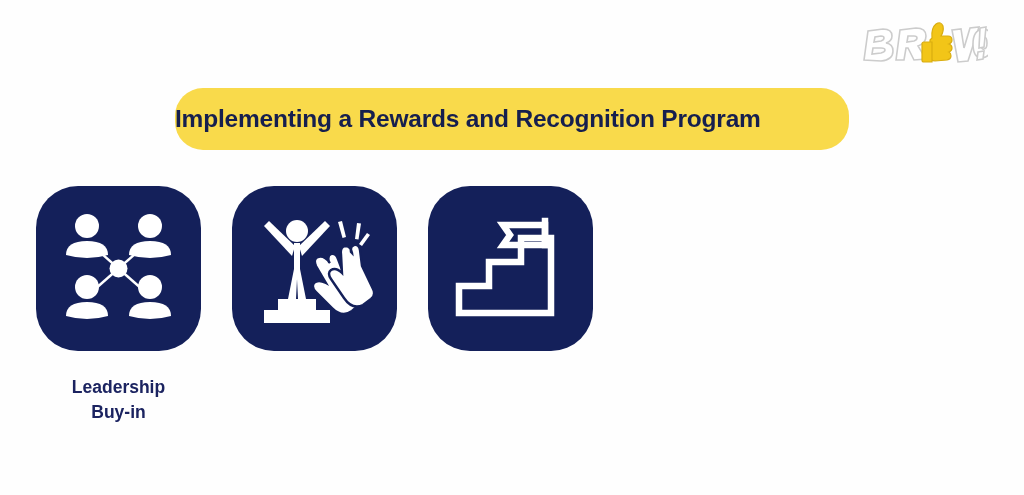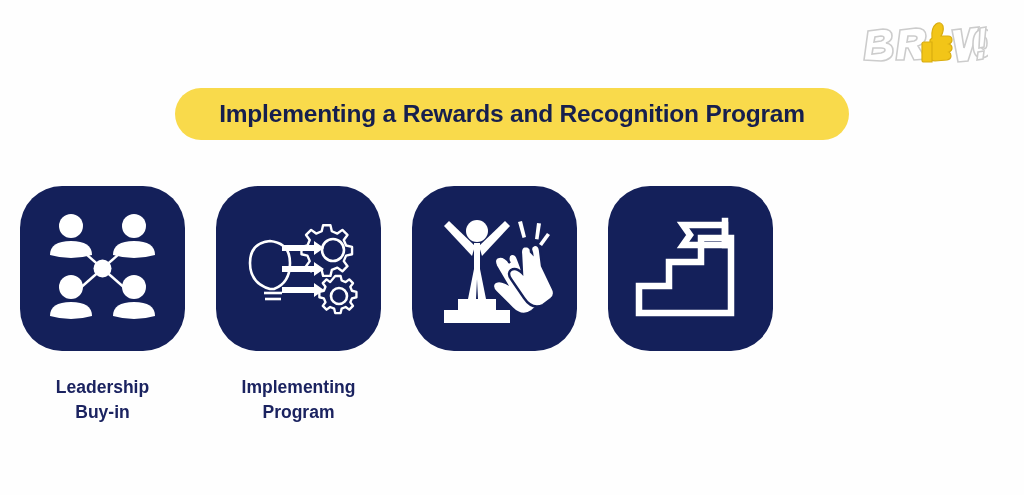--- a/index.html
+++ b/index.html
@@ -23,44 +23,43 @@
     width: 132px;
     height: 56px;
   }
 
   
   .title-pill {
     position: absolute;
     left: 175px;
     top: 88px;
     width: 674px;
-    height: 52px;
+    height: 62px;
     background: #f9da4b;
     border-radius: 28px;
     display: flex;
     align-items: center;
-    justify-content: center;
   }
   .title-text {
     color: #161f4e;
     font-size: 24.5px;
     font-weight: bold;
     letter-spacing: -0.2px;
     white-space: nowrap;
   }
 
   
   .steps {
     position: absolute;
     left: 0;
     top: 186px;
     width: 1024px;
     display: flex;
     justify-content: flex-start;
-    padding-left: 20px;
+    padding-left: 36px;
     box-sizing: border-box;
   }
   .step {
     width: 165px;
     margin-right: 31px;
     display: flex;
     flex-direction: column;
     align-items: center;
   }
   .step:last-child { margin-right: 0; }
@@ -144,57 +143,20 @@
           <path d="M5 105 Q5 91 26 91 Q47 91 47 105 Q26 111 5 105 Z"></path>
           <circle cx="89" cy="76" r="12"></circle>
           <path d="M68 105 Q68 91 89 91 Q110 91 110 105 Q89 111 68 105 Z"></path>
         </g>
       </svg>
     </div>
     <div class="step-label">Leadership
 Buy-in</div>
   </div>
 
-  <div class="step">
-    <div class="tile">
-      <svg width="118" height="104" viewBox="0 0 118 104" aria-hidden="true">
-        <g fill="none" stroke="#ffffff" stroke-width="2.6" stroke-linejoin="round">
-
-          <path d="M30 72 Q10 66 10 46 Q10 26 30 24 Q50 26 50 46 Q50 66 34 72 Z"></path>
-          <line x1="24" y1="76" x2="42" y2="76"></line>
-          <line x1="25" y1="82" x2="41" y2="82"></line>
-        </g>
-
-        <g fill="#ffffff">
-          <path d="M42 28 L74 28 L74 24 L84 31 L74 38 L74 34 L42 34 Z"></path>
-          <path d="M42 49 L74 49 L74 45 L84 52 L74 59 L74 55 L42 55 Z"></path>
-          <path d="M42 70 L74 70 L74 66 L84 73 L74 80 L74 76 L42 76 Z"></path>
-        </g>
-
-        <g fill="none" stroke="#ffffff" stroke-width="2.6" stroke-linejoin="round">
-          <path d="M92 6 L100 6 L101.5 12.5 L107.5 15 L113 11 L118.5 16.5 L114.5 22 L117 28 L123.5 29.5 L123.5 37.5
-                   L117 39 L114.5 45 L118.5 50.5 L113 56 L107.5 52 L101.5 54.5 L100 61 L92 61 L90.5 54.5
-                   L84.5 52 L79 56 L73.5 50.5 L77.5 45 L75 39 L68.5 37.5 L68.5 29.5 L75 28 L77.5 22
-                   L73.5 16.5 L79 11 L84.5 15 L90.5 12.5 Z" transform="translate(-8,0) scale(0.92) translate(7,3)"></path>
-          <circle cx="93" cy="33" r="11"></circle>
-        </g>
-
-        <g fill="none" stroke="#ffffff" stroke-width="2.6" stroke-linejoin="round">
-          <path d="M98 62 L104 62 L105.2 67 L109.6 68.8 L113.6 65.8 L117.8 70 L114.8 74
-                   L116.6 78.4 L121.6 79.6 L121.6 85.6 L116.6 86.8 L114.8 91.2 L117.8 95.2
-                   L113.6 99.4 L109.6 96.4 L105.2 98.2 L104 103.2 L98 103.2 L96.8 98.2
-                   L92.4 96.4 L88.4 99.4 L84.2 95.2 L87.2 91.2 L85.4 86.8 L80.4 85.6
-                   L80.4 79.6 L85.4 78.4 L87.2 74 L84.2 70 L88.4 65.8 L92.4 68.8 Z" transform="translate(-2,-4) scale(0.9) translate(10,8)"></path>
-          <circle cx="99" cy="79" r="8"></circle>
-        </g>
-      </svg>
-    </div>
-    <div class="step-label">Implementing
-Program</div>
-  </div>
 
 
   <div class="step">
     <div class="tile">
       <svg width="118" height="112" viewBox="0 0 118 112" aria-hidden="true">
         <g fill="#ffffff">
 
           <circle cx="41" cy="18" r="11"></circle>
           <path d="M38 30 L44 30 L44 56 L50 86 L42 86 L41 66 L40 86 L32 86 L38 56 Z"></path>
           <path d="M39 33 L13 8 L8 13 L36 43 Z"></path>

